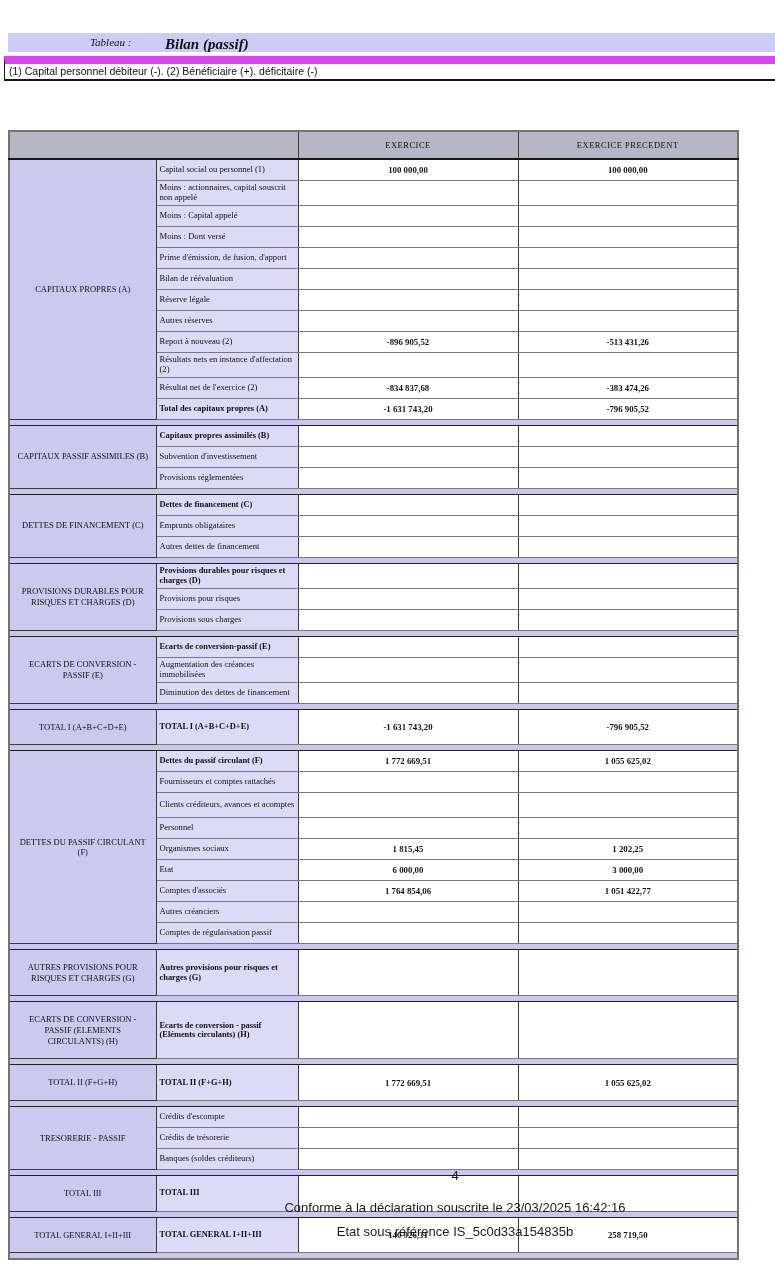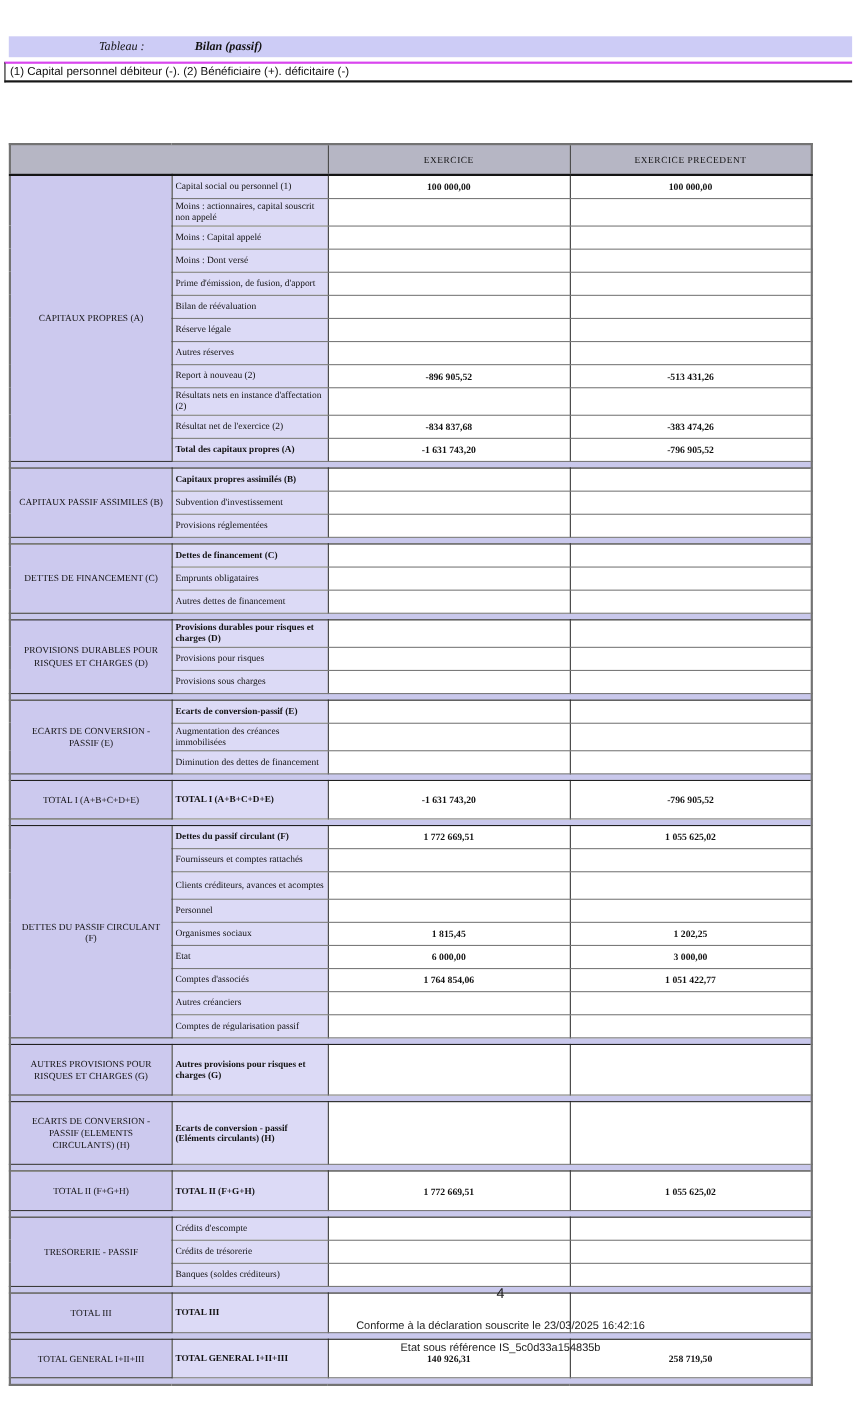--- a/index.html
+++ b/index.html
@@ -3,25 +3,25 @@
 <meta charset="utf-8">
 <style>
   html,body{margin:0;padding:0;background:#fff;}
   .page{position:relative;width:775px;height:1280px;background:#fff;overflow:hidden;
         font-family:"Liberation Serif","DejaVu Serif",serif;color:#111;}
 
   
   .banner{position:absolute;top:33px;left:8px;right:0;height:19px;
           background:var(--banner_bg,#cdccf6);font-style:italic;}
   .banner-label{position:absolute;left:82px;top:3px;font-size:11px;}
-  .banner-title{position:absolute;left:169px;top:3px;font-size:11px;font-weight:bold;}
+  .banner-title{position:absolute;left:157px;top:3px;font-size:15px;font-weight:bold;}
 
   
   .footnote{position:absolute;top:56px;left:4px;right:0;height:14px;background:#fff;
-            border-top:2px solid #d946ef;border-bottom:2px solid #161616;border-left:1px solid #161616;
+            border-top:8px solid #d946ef;border-bottom:2px solid #161616;border-left:1px solid #161616;
             font-family:"Liberation Sans","DejaVu Sans",sans-serif;font-size:10.5px;
             padding:1px 0 0 4px;white-space:nowrap;overflow:hidden;}
 
   
   table.bilan{position:absolute;top:130px;left:8px;width:729px;border-collapse:collapse;
               table-layout:fixed;border:2px solid #737373;}
   th.h{background:var(--header_bg,#b6b6c4);font-weight:normal;font-size:8.5px;letter-spacing:.5px;
        border:1.2px solid #3a3a3a;border-bottom:2.2px solid #151515;height:24px;color:#111;
        overflow:hidden;}
   td{box-sizing:border-box;overflow:hidden;}
@@ -36,21 +36,21 @@
   tr.row{height:21px;}
   tr.tall{height:25px;}
   tr.boldrow td.lab{font-weight:bold;font-size:8.4px;}
   tr.spacer td{background:var(--spacer_bg,#c9c8ec);border-top:1.8px solid #202020;
                border-bottom:1.8px solid #202020;height:6px;padding:0;}
 
   
   .footer{position:absolute;top:1168px;left:150px;width:610px;text-align:center;
           font-family:"Liberation Sans","DejaVu Sans",sans-serif;color:#1c1c1c;}
   .pagenum{font-size:13px;margin-bottom:17px;}
-  .fline{font-size:10px;margin-bottom:9px;}
+  .fline{font-size:13px;margin-bottom:9px;}
 </style>
 </head>
 <body>
 
 <div class="page">
 
   <div class="banner">
     <span class="banner-label">Tableau :</span>
     <span class="banner-title">Bilan (passif)</span>
   </div>

